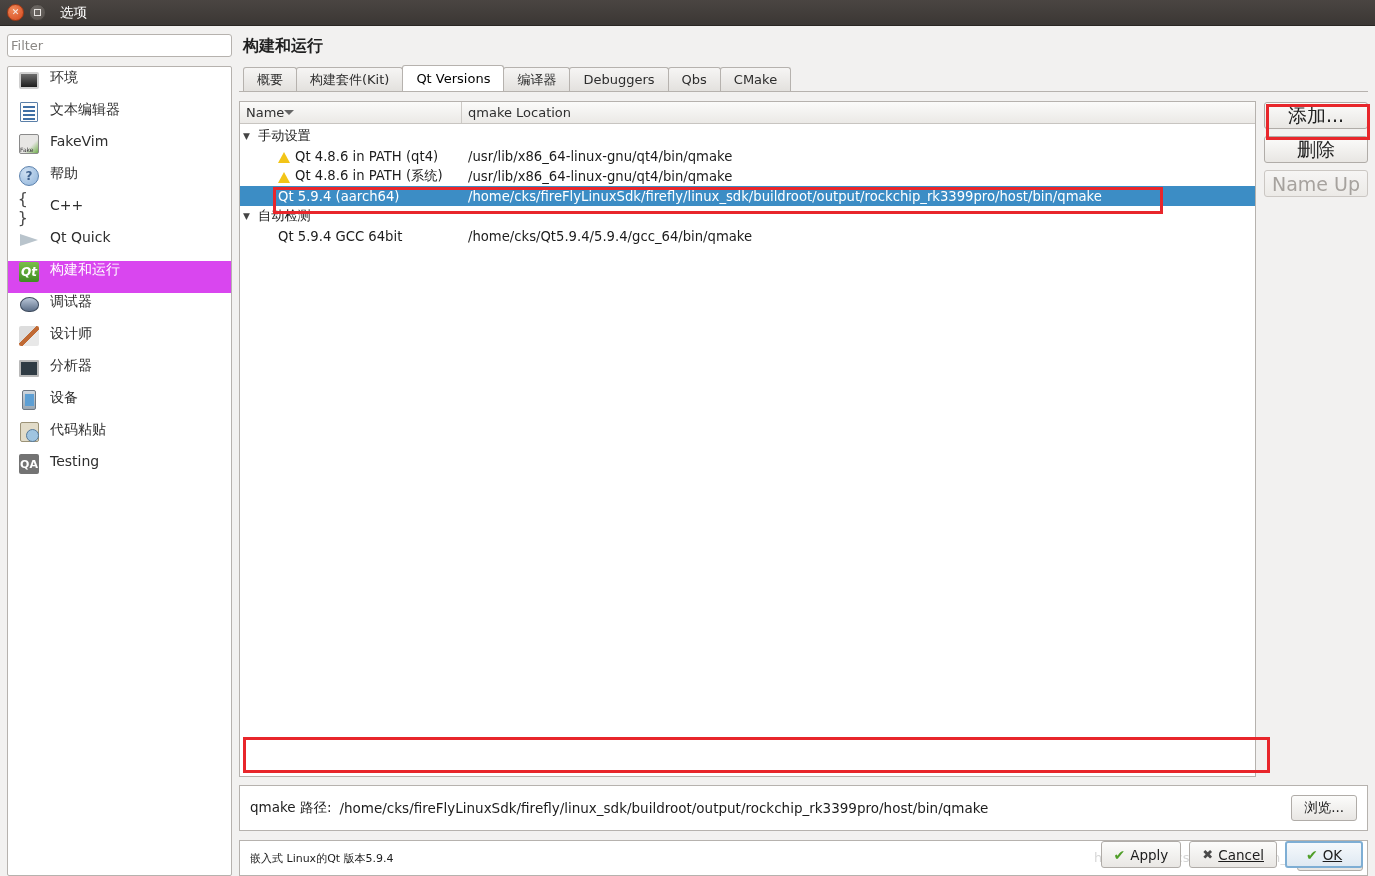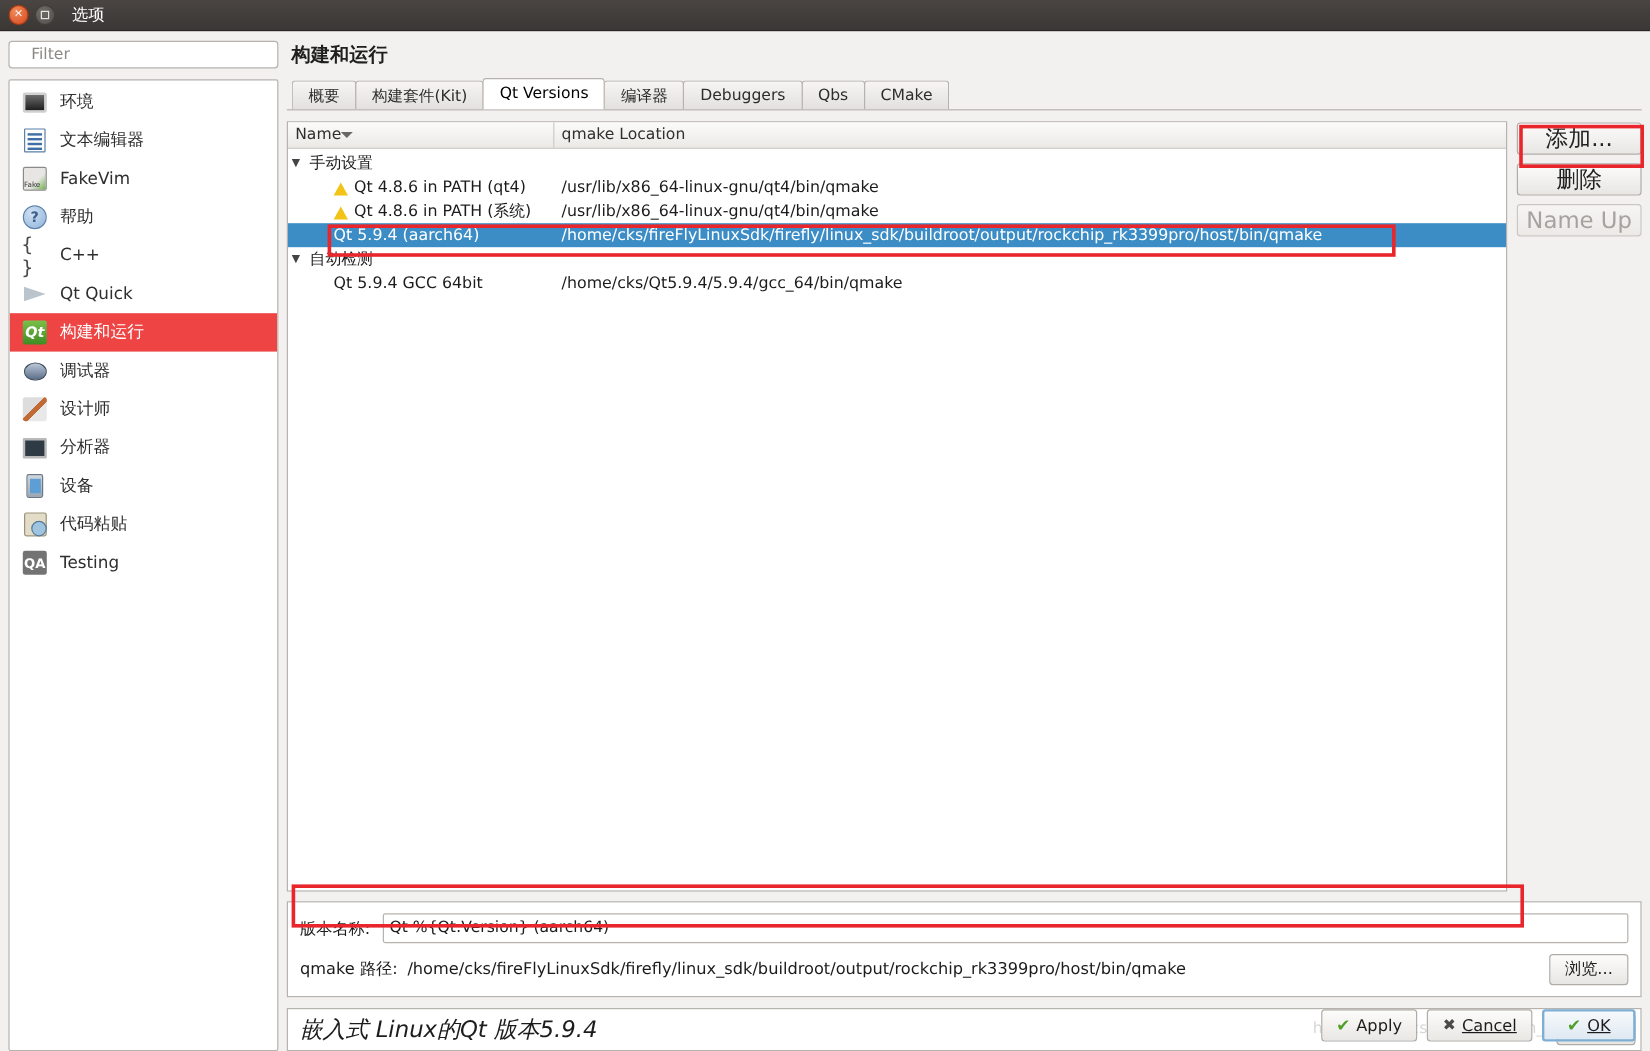--- a/index.html
+++ b/index.html
@@ -33,34 +33,34 @@
   .winbtn.max .sq{ width:7px;height:7px;border:1.5px solid #e8e4e1; }
   .wintitle{ color:#ffffff; font-size:13.5px; margin-left:9px; font-weight:500; }
 
   
   .body-wrap{ display:flex; height:850px; padding:8px 7px 0 7px; gap:7px; }
 
   
   .sidebar{ width:225px; display:flex; flex-direction:column; }
   .filter-input{
     height:23px; border:1px solid #b6b2ae; border-radius:3px;
-    background:#ffffff; padding:0 18px; font-size:13px; color:#333;
+    background:#ffffff; padding:0 3px; font-size:13px; color:#333;
     width:100%; font-family:inherit; outline:none;
   }
   .filter-input::placeholder{ color:#8b8885; }
   .cat-list{
     margin-top:9px; flex:1; background:#ffffff;
     border:1px solid #b6b2ae; border-radius:2px;
     overflow:hidden; padding-top:2px;
   }
   .cat-item{
-    height:32px; display:flex; align-items:center; padding:0 0 0 10px;
+    height:32px; display:flex; align-items:flex-start; padding:0 0 0 10px;
     font-size:14px; color:#2e2e2e; cursor:default;
   }
-  .cat-item.sel{ background:#ef4444; color:#ffffff; }
+  .cat-item.sel{ background:#d946ef; color:#ffffff; }
   .cat-ico{ width:22px; height:22px; margin-right:10px; flex:0 0 22px;
             display:flex; align-items:center; justify-content:center;
             font-size:11px; position:relative; }
   .ico-env{ background:linear-gradient(to bottom,#6d6d6d,#1d1d1d);
             border:2px solid #cfcfcf; border-radius:2px; width:20px;height:17px; }
   .ico-txt{ background:#fdfdfd; border:1px solid #5a7fa8; width:18px;height:20px;
             border-radius:1px; position:relative; overflow:hidden; }
   .ico-txt:before{ content:""; position:absolute; left:2px; top:3px; width:12px;height:2px;
             background:#3f6fa5; box-shadow:0 4px 0 #3f6fa5,0 8px 0 #3f6fa5,0 12px 0 #3f6fa5; }
   .ico-fake{ width:20px;height:20px; background:linear-gradient(135deg,#e7e6e4 60%,#6fae4a);
@@ -155,21 +155,21 @@
            font-family:inherit; outline:none; margin-left:10px; }
   .fvalue{ flex:1; font-size:13.5px; color:#1c1c1c; padding-left:8px; white-space:nowrap;
            overflow:hidden; text-overflow:ellipsis; }
   .btn-sm{ height:26px; padding:0 12px; border:1px solid #b0aca8; border-radius:3px;
            background:linear-gradient(to bottom,#fcfcfb,#e8e6e3); font-size:13.5px;
            color:#222; display:flex; align-items:center; justify-content:center;
            font-family:inherit; cursor:default; }
 
   .summary{ margin-top:9px; background:#ffffff; border:1px solid #b6b2ae;
             height:36px; display:flex; align-items:center; padding:0 4px 0 10px; }
-  .summary-text{ flex:1; font-size:19px; color:#1c1c1c;font-style:italic; }
+  .summary-text{ flex:1; font-size:11px; color:#1c1c1c; }
 
   
   .dlg-buttons{ position:absolute; right:12px; bottom:8px; display:flex; gap:8px; z-index:5; }
   .dbtn{ height:27px; min-width:78px; padding:0 12px; border:1px solid #b0aca8;
          border-radius:3px; background:linear-gradient(to bottom,#fcfcfb,#e9e7e4);
          font-size:13.5px; color:#1c1c1c; display:flex; align-items:center;
          justify-content:center; gap:5px; font-family:inherit; cursor:default; }
   .dbtn.primary{ border:2px solid #7eaed4; background:linear-gradient(to bottom,#f6f9fc,#dfe9f2); }
   .check-ico{ color:#4f9e28; font-size:14px; font-weight:bold; }
   .x-ico{ color:#4a4a4a; font-size:13px; font-weight:bold; }
@@ -375,24 +375,20 @@
 
       <div class="sidebtns">
         <div class="btn">添加...</div>
         <div class="btn">删除</div>
         <div class="btn disabled">Name Up</div>
       </div>
 
     </div>
 
     <div class="lower">
-      <div class="frow">
-        <span class="flabel">版本名称:</span>
-        <input class="finput" value="Qt %{Qt:Version} (aarch64)" style="">
-      </div>
       <div class="frow">
         <span class="flabel">qmake 路径:</span>
         <span class="fvalue">/home/cks/fireFlyLinuxSdk/firefly/linux_sdk/buildroot/output/rockchip_rk3399pro/host/bin/qmake</span>
         <div class="btn-sm">浏览...</div>
       </div>
     </div>
 
     <div class="summary">
       <span class="summary-text">嵌入式 Linux的Qt 版本5.9.4</span>
       <div class="btn-sm">

